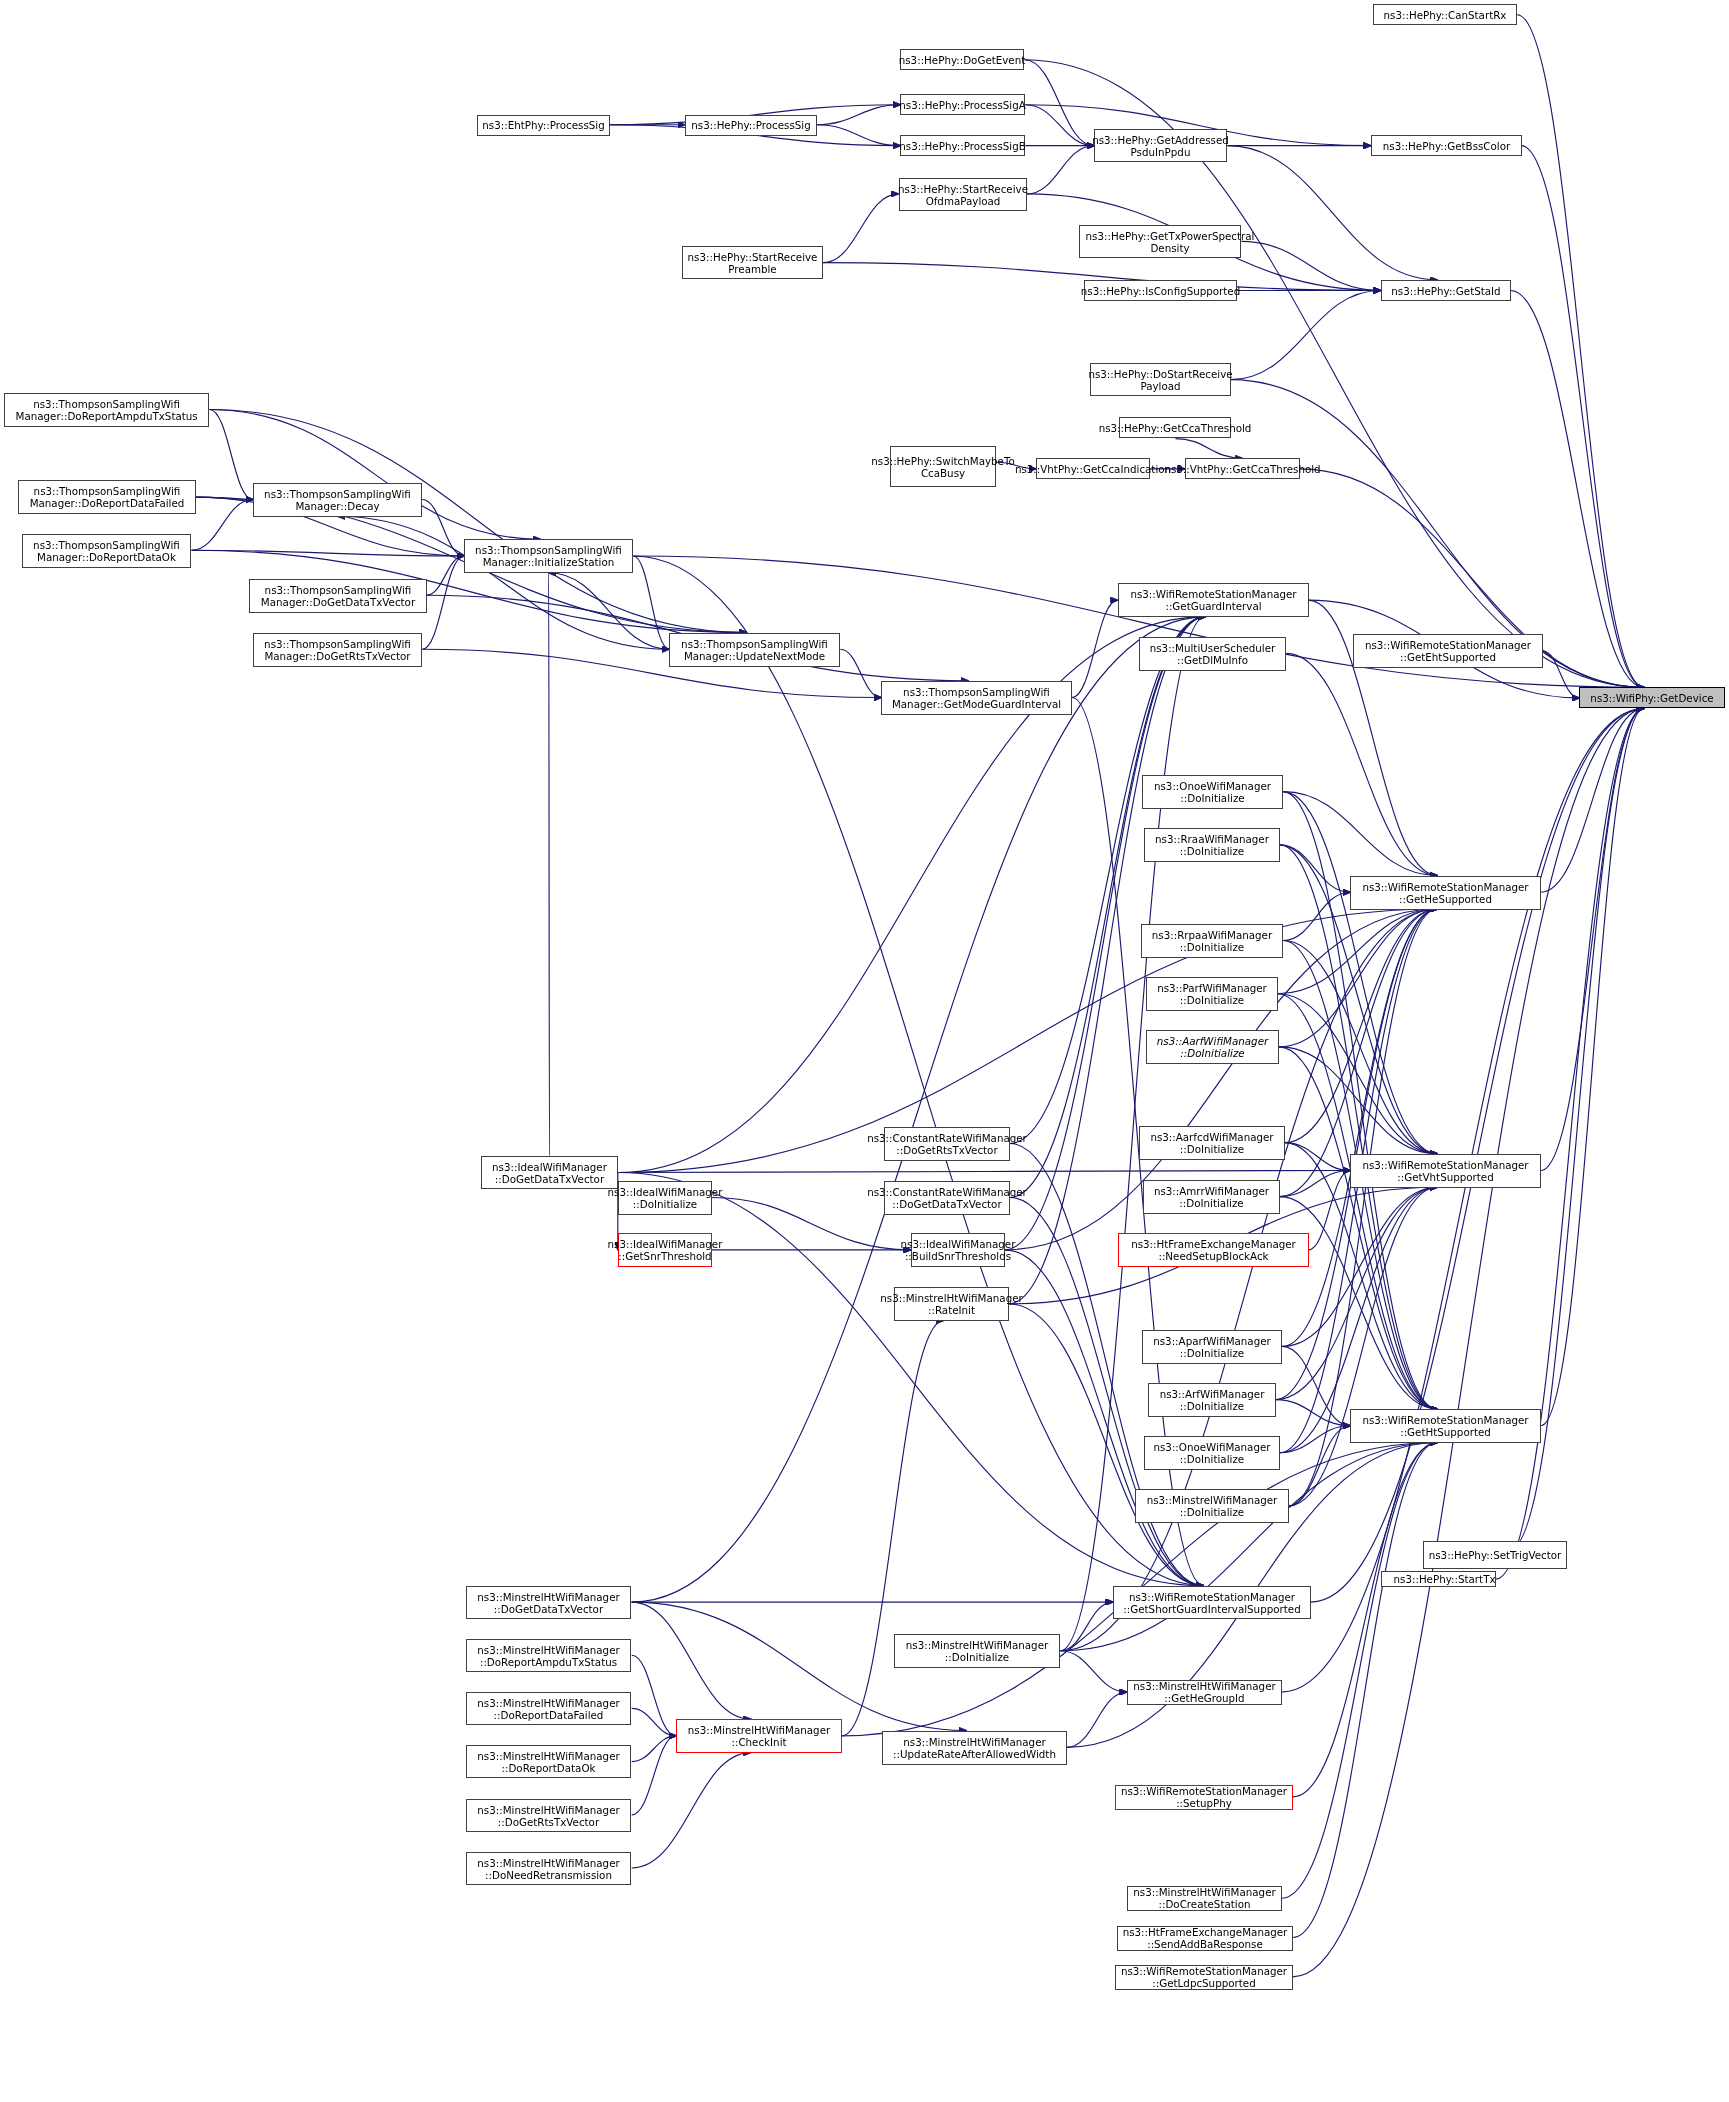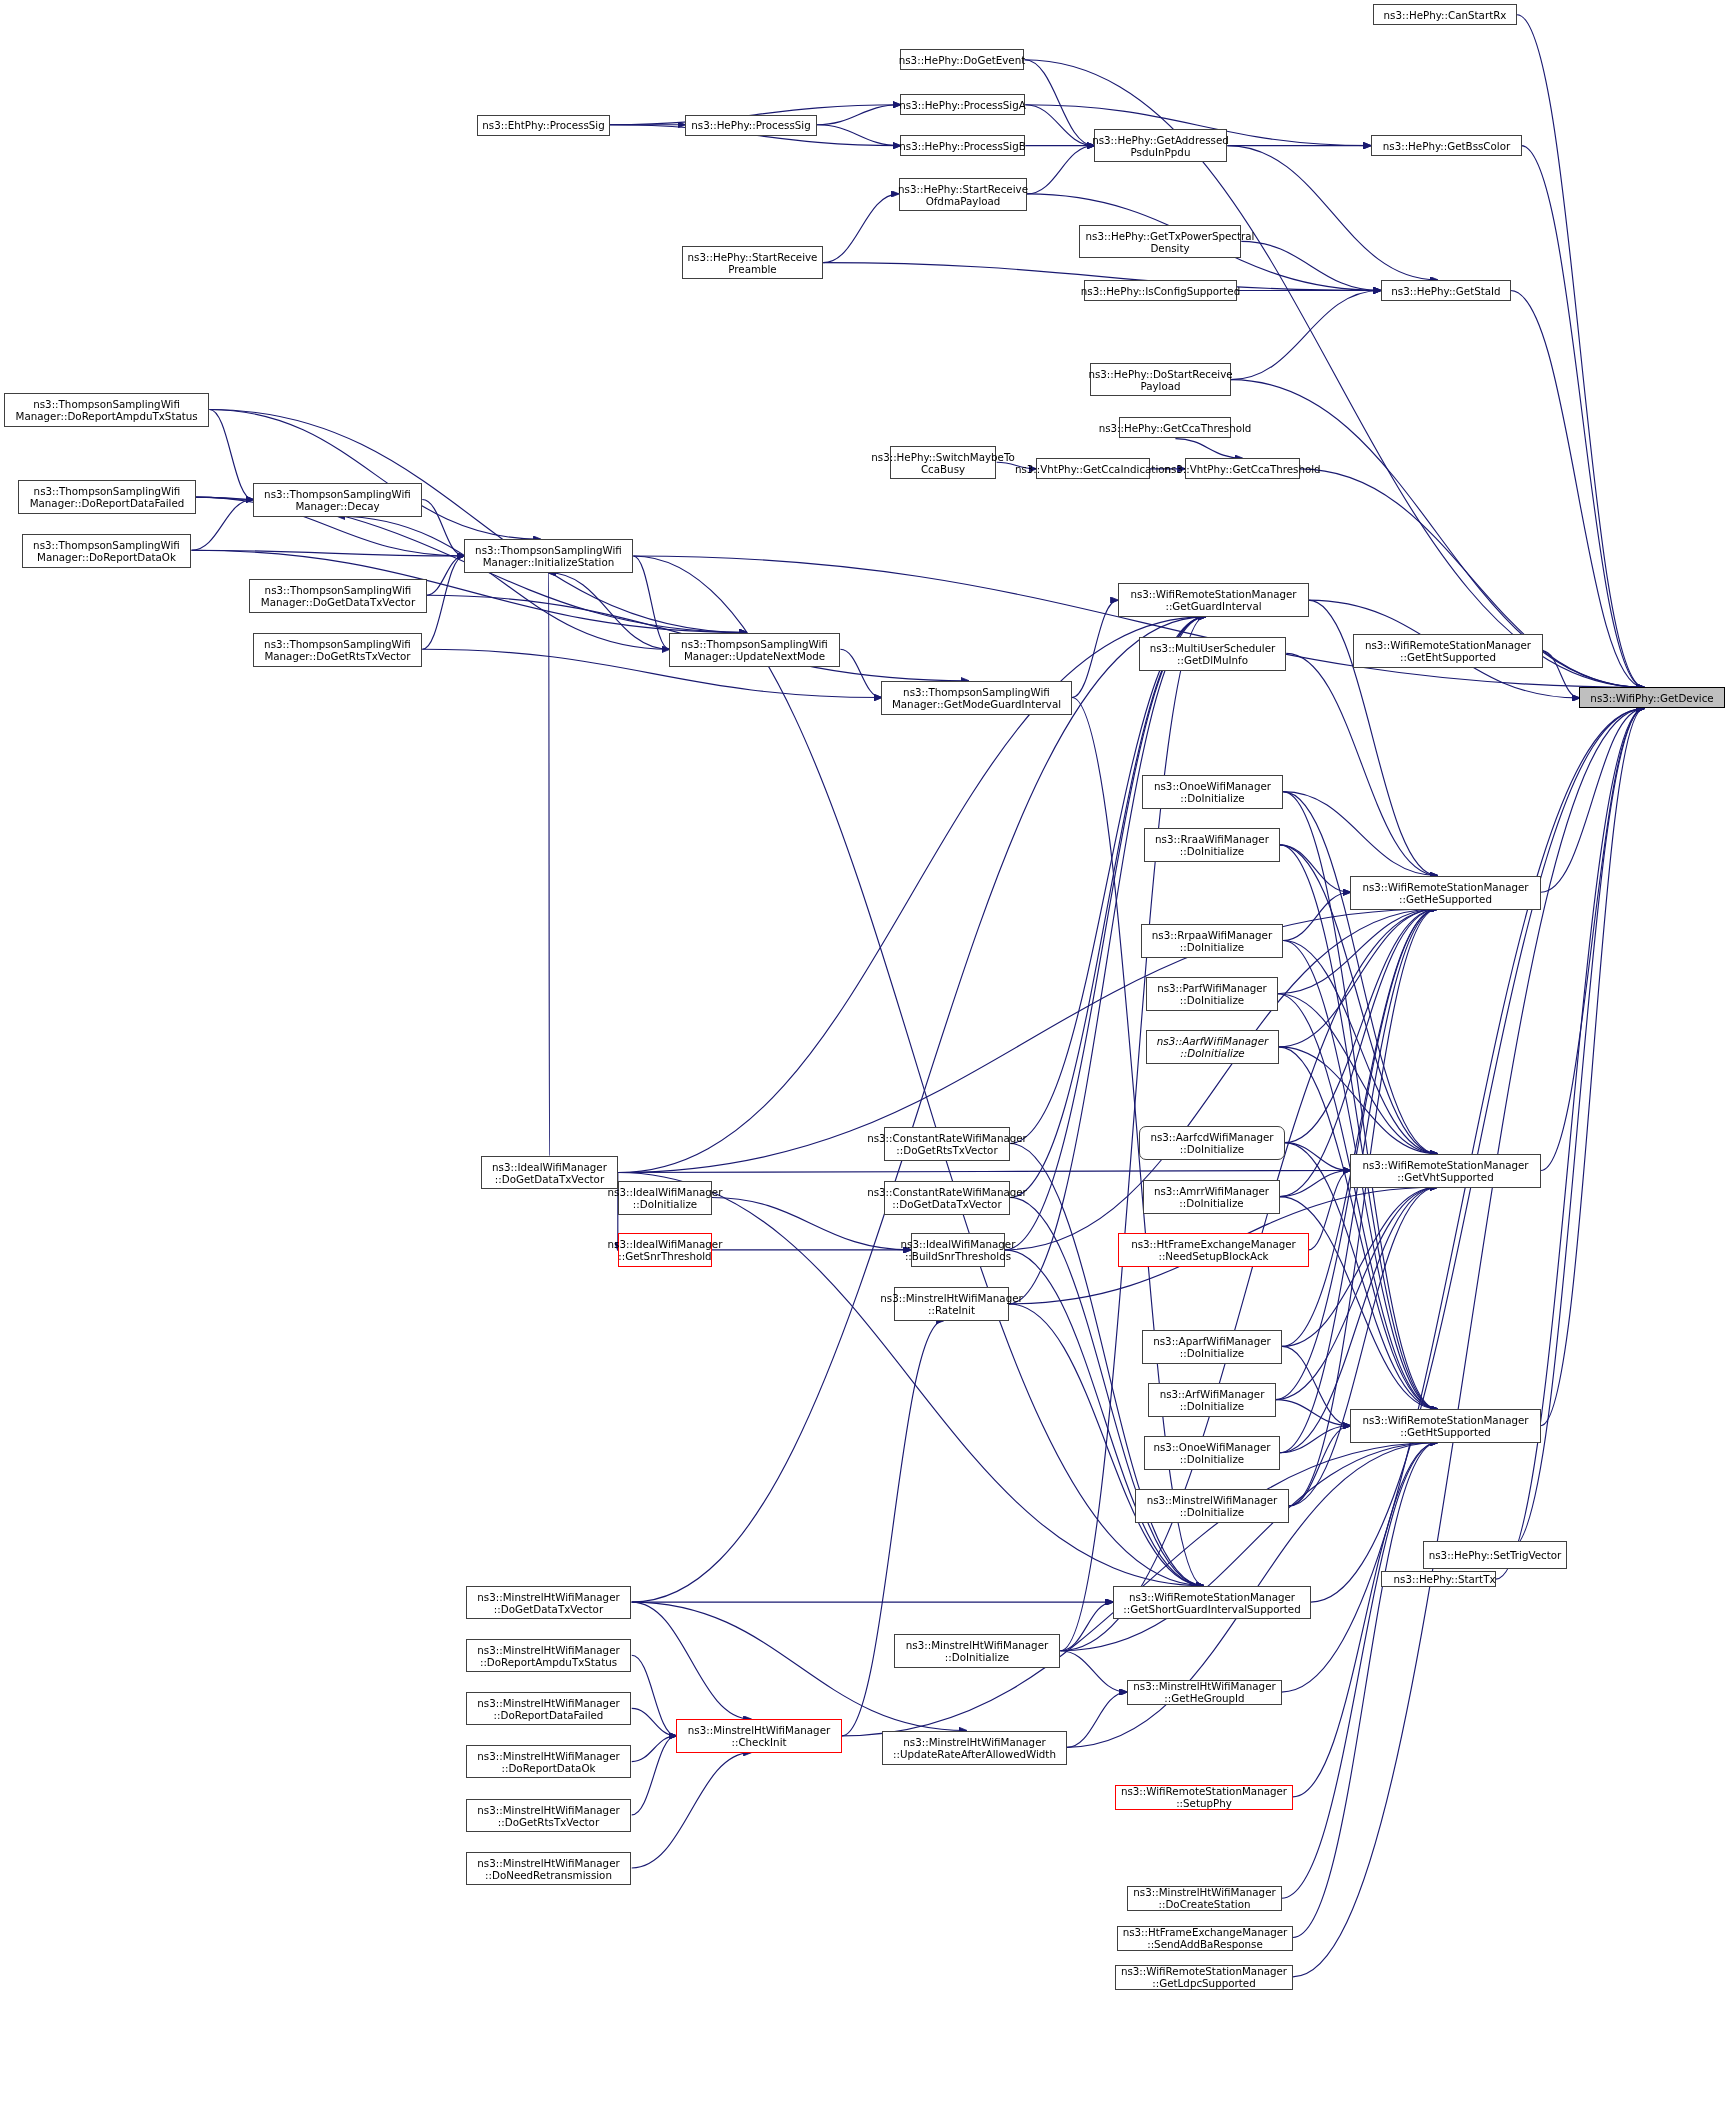--- a/index.html
+++ b/index.html
@@ -176,21 +176,21 @@
 OfdmaPayload</div>
     <div class="node" style="left: 682px; top: 246px; width: 141px; height: 33px;">ns3::HePhy::StartReceive
 Preamble</div>
     <div class="node" style="left: 1079px; top: 225px; width: 162px; height: 33px; padding-left: 20px;">ns3::HePhy::GetTxPowerSpectral
 Density</div>
     <div class="node" style="left: 1084px; top: 280px; width: 153px; height: 21px;">ns3::HePhy::IsConfigSupported</div>
     <div class="node" style="left: 1381px; top: 280px; width: 130px; height: 21px;">ns3::HePhy::GetStaId</div>
     <div class="node" style="left: 1090px; top: 363px; width: 141px; height: 33px;">ns3::HePhy::DoStartReceive
 Payload</div>
     <div class="node" style="left: 1119px; top: 417px; width: 112px; height: 21px;">ns3::HePhy::GetCcaThreshold</div>
-    <div class="node" style="left: 890px; top: 446px; width: 106px; height: 33px;">ns3::HePhy::SwitchMaybeTo
+    <div class="node" style="left: 890px; top: 446px; width: 106px; height: 41px;">ns3::HePhy::SwitchMaybeTo
 CcaBusy</div>
     <div class="node" style="left: 1036px; top: 458px; width: 114px; height: 21px;">ns3::VhtPhy::GetCcaIndication</div>
     <div class="node" style="left: 1185px; top: 458px; width: 115px; height: 21px;">ns3::VhtPhy::GetCcaThreshold</div>
     <div class="node" style="left: 4.1px; top: 393px; width: 205px; height: 34px;">ns3::ThompsonSamplingWifi
 Manager::DoReportAmpduTxStatus</div>
     <div class="node" style="left: 18px; top: 480px; width: 178px; height: 34px;">ns3::ThompsonSamplingWifi
 Manager::DoReportDataFailed</div>
     <div class="node" style="left: 22px; top: 534px; width: 169px; height: 34px;">ns3::ThompsonSamplingWifi
 Manager::DoReportDataOk</div>
     <div class="node" style="left: 253px; top: 483px; width: 169px; height: 34px;">ns3::ThompsonSamplingWifi
@@ -216,21 +216,21 @@
     <div class="node" style="left: 1144px; top: 828px; width: 136px; height: 34px;">ns3::RraaWifiManager
 ::DoInitialize</div>
     <div class="node" style="left: 1350px; top: 876px; width: 191px; height: 34px;">ns3::WifiRemoteStationManager
 ::GetHeSupported</div>
     <div class="node" style="left: 1141px; top: 924px; width: 142px; height: 34px;">ns3::RrpaaWifiManager
 ::DoInitialize</div>
     <div class="node" style="left: 1146px; top: 977px; width: 132px; height: 34px;">ns3::ParfWifiManager
 ::DoInitialize</div>
     <div class="node" style="left: 1146px; top: 1030px; width: 133px; height: 34px; font-style: italic;">ns3::AarfWifiManager
 ::DoInitialize</div>
-    <div class="node" style="left: 1139px; top: 1126px; width: 146px; height: 34px; border-radius: 7px;">ns3::AarfcdWifiManager
+    <div class="node" style="left: 1139px; top: 1126px; width: 146px; height: 34px;">ns3::AarfcdWifiManager
 ::DoInitialize</div>
     <div class="node" style="left: 1143px; top: 1180px; width: 137px; height: 34px;">ns3::AmrrWifiManager
 ::DoInitialize</div>
     <div class="node" style="left: 1350px; top: 1154px; width: 191px; height: 34px;">ns3::WifiRemoteStationManager
 ::GetVhtSupported</div>
     <div class="node red" style="left: 1118px; top: 1233px; width: 191px; height: 34px;">ns3::HtFrameExchangeManager
 ::NeedSetupBlockAck</div>
     <div class="node" style="left: 1142px; top: 1330px; width: 140px; height: 34px;">ns3::AparfWifiManager
 ::DoInitialize</div>
     <div class="node" style="left: 1148px; top: 1383px; width: 128px; height: 34px;">ns3::ArfWifiManager

